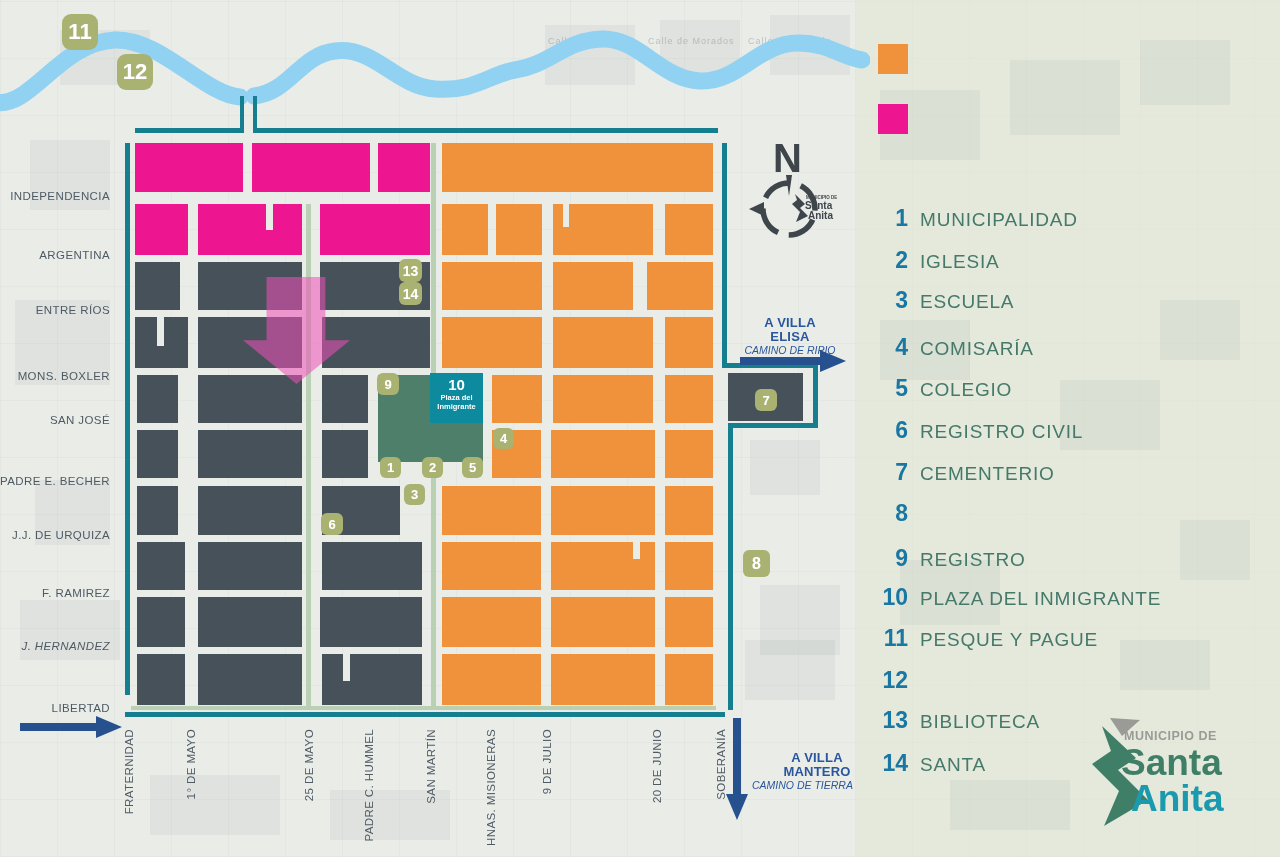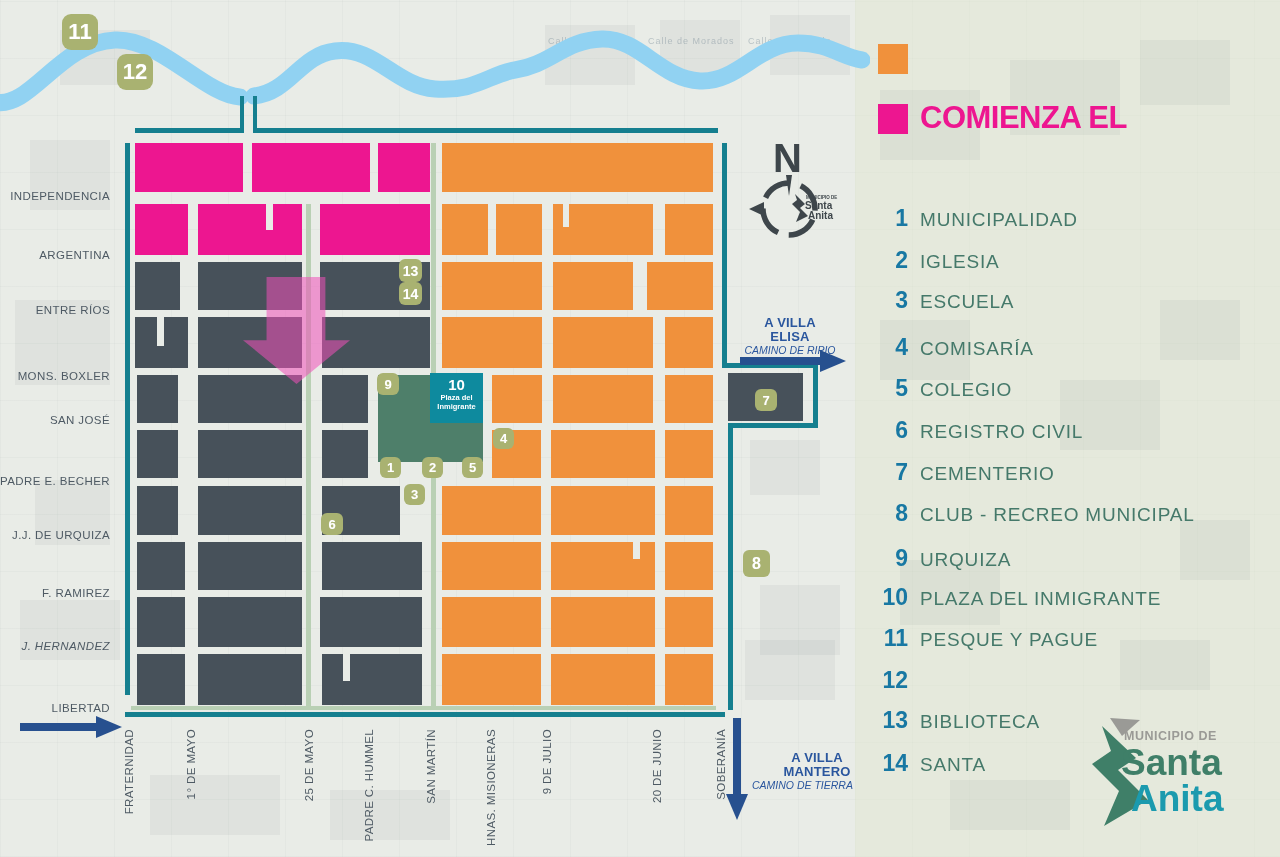--- a/index.html
+++ b/index.html
@@ -260,21 +260,20 @@
       <div class="vlabel" style="left: 425px; top: 729px;">SAN MARTÍN</div>
       <div class="vlabel" style="left: 485px; top: 729px;">HNAS. MISIONERAS</div>
       <div class="vlabel" style="left: 541px; top: 729px;">9 DE JULIO</div>
       <div class="vlabel" style="left: 651px; top: 729px;">20 DE JUNIO</div>
       <div class="vlabel" style="left: 715px; top: 729px;">SOBERANÍA</div>
     </div>
 
   <div id="censadas-sq" class="sq"></div>
   <div id="comienza-sq" class="sq"></div>
   <div id="comienza-tx">
-    <div>COMIENZA EL</div>
   </div>
   <div id="legend-list">
       <div class="leg-item" style="top: 205px;">
         <div class="leg-num">1</div>
         <div class="leg-lab">MUNICIPALIDAD</div>
       </div>
       <div class="leg-item" style="top: 247px;">
         <div class="leg-num">2</div>
         <div class="leg-lab">IGLESIA</div>
       </div>
@@ -293,25 +292,24 @@
       <div class="leg-item" style="top: 417px;">
         <div class="leg-num">6</div>
         <div class="leg-lab">REGISTRO CIVIL</div>
       </div>
       <div class="leg-item" style="top: 459px;">
         <div class="leg-num">7</div>
         <div class="leg-lab">CEMENTERIO</div>
       </div>
       <div class="leg-item" style="top: 500px;">
         <div class="leg-num">8</div>
-        <div class="leg-lab">CLUB - RECREO MUNICIPAL</div>
       </div>
       <div class="leg-item" style="top: 545px;">
         <div class="leg-num">9</div>
-        <div class="leg-lab">URQUIZA</div>
+        <div class="leg-lab">REGISTRO</div>
       </div>
       <div class="leg-item" style="top: 584px;">
         <div class="leg-num">10</div>
         <div class="leg-lab">PLAZA DEL INMIGRANTE</div>
       </div>
       <div class="leg-item" style="top: 625px;">
         <div class="leg-num">11</div>
         <div class="leg-lab">PESQUE Y PAGUE</div>
       </div>
       <div class="leg-item" style="top: 667px;">

